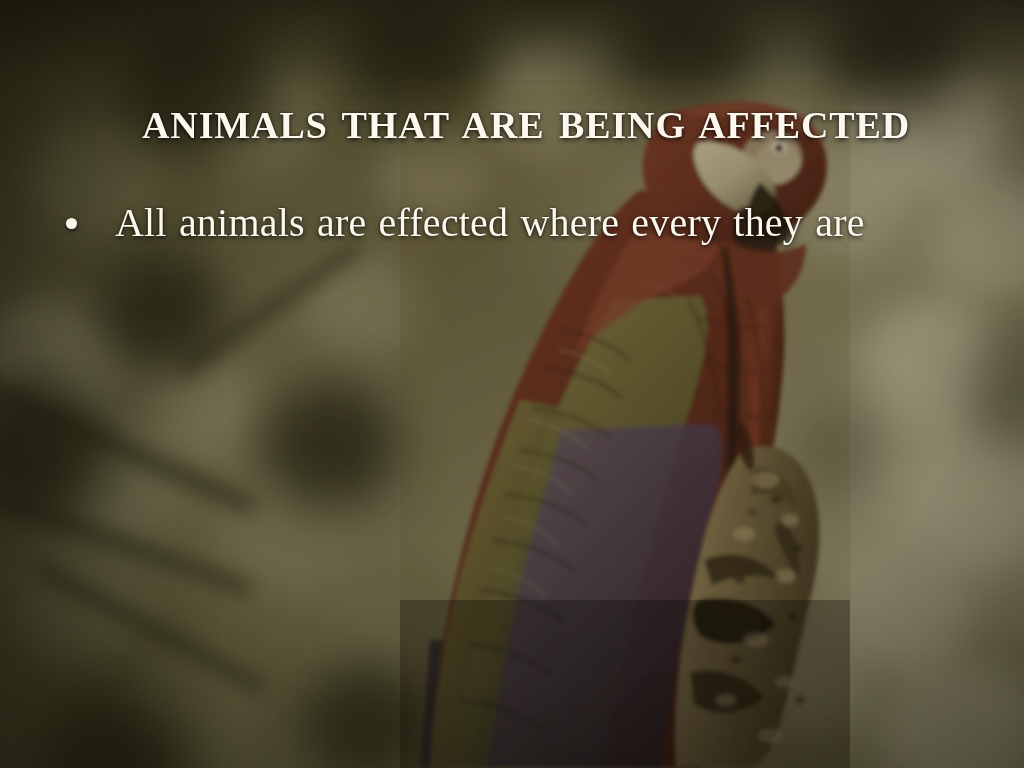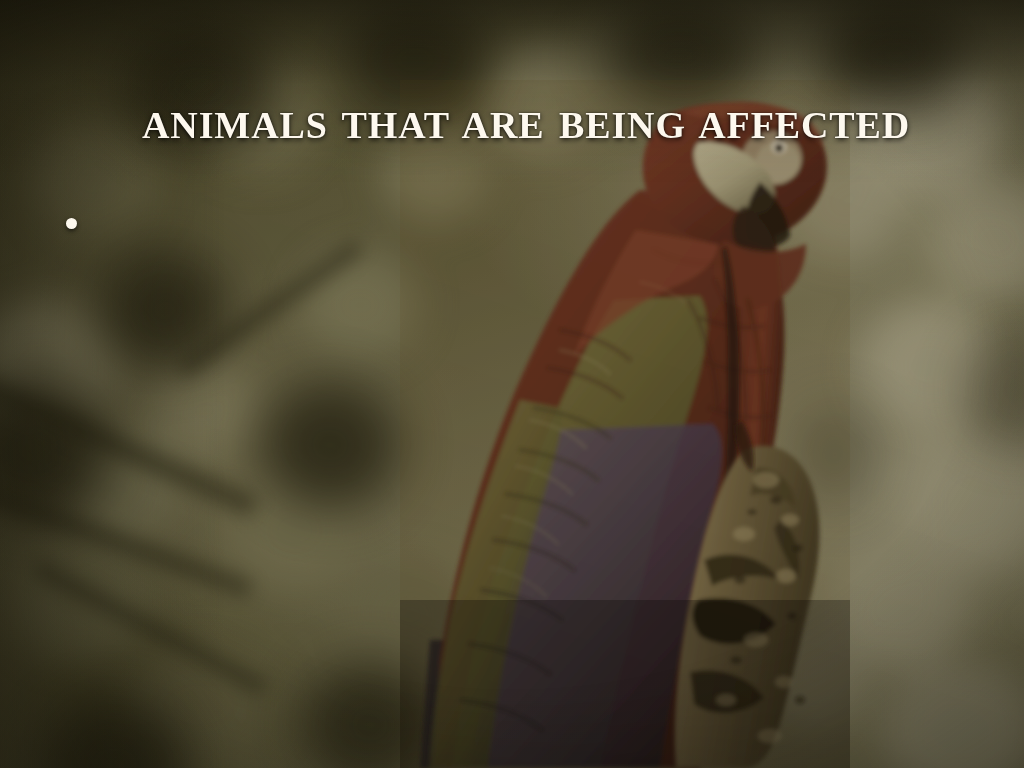--- a/index.html
+++ b/index.html
@@ -391,16 +391,17 @@
   </svg>
 
   <div class="bg-layer" id="bg-warm"></div>
   <div class="bg-layer" id="bg-vignette"></div>
 
   <h1 id="title">ANIMALS THAT ARE BEING AFFECTED</h1>
 
   <ul id="bullet-list">
     <li class="bullet-item">
       <span class="bullet-dot"></span>
+      <span>All animals are effected where every they are</span>
     </li>
   </ul>
 
 </div>
 
 </body></html>

